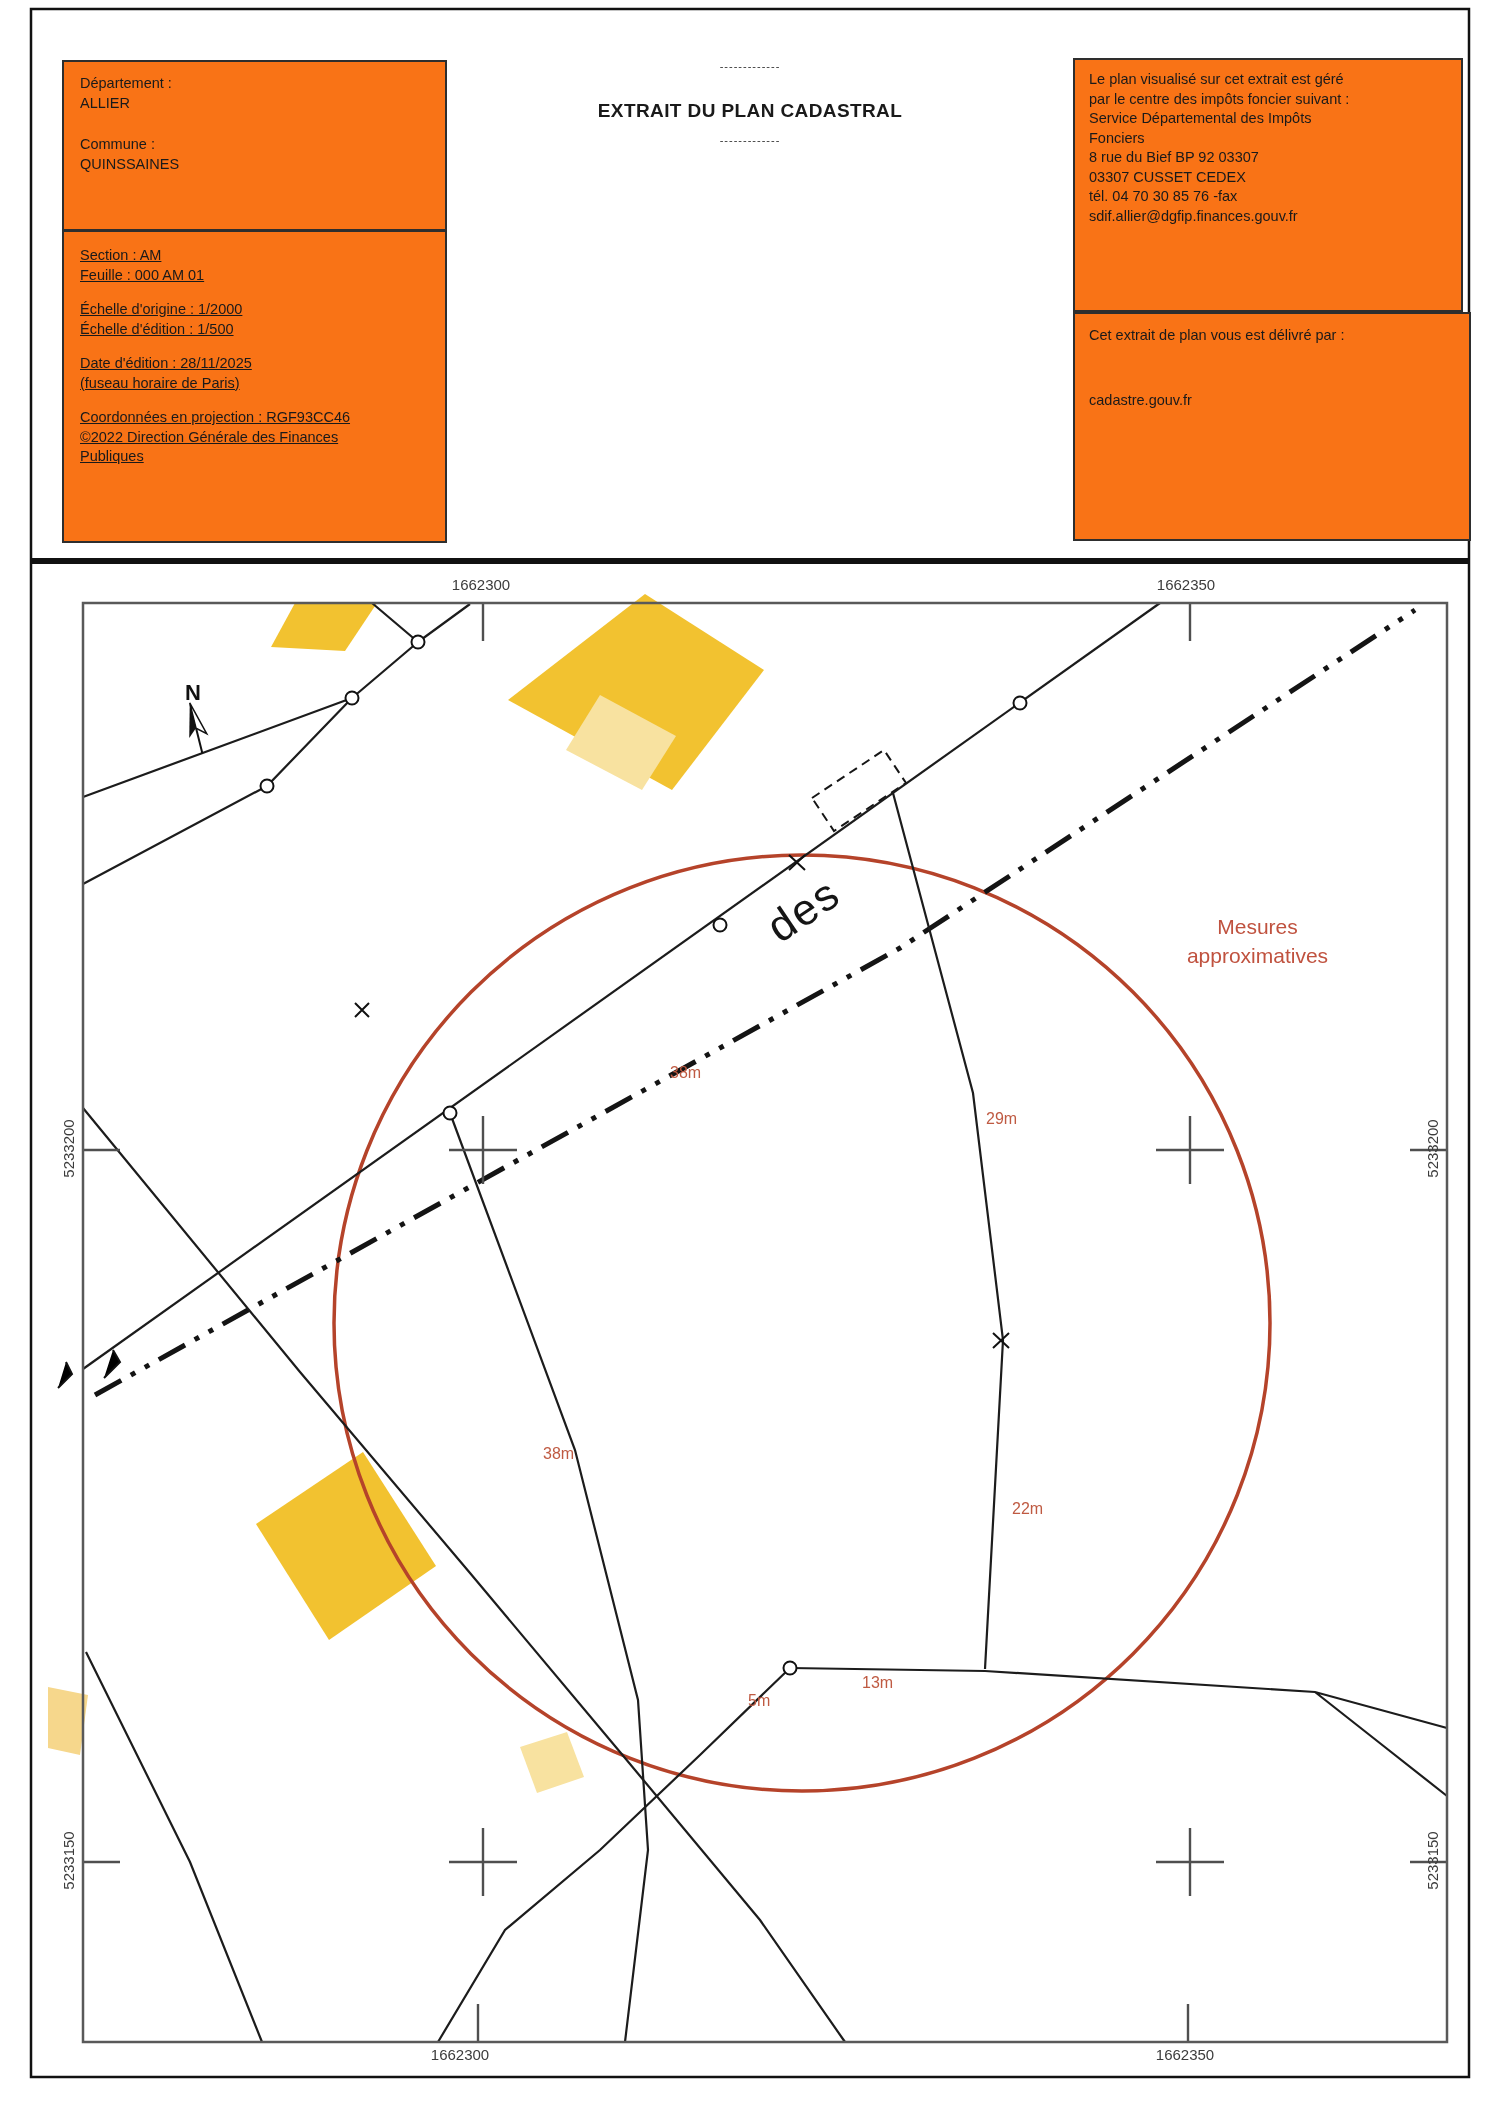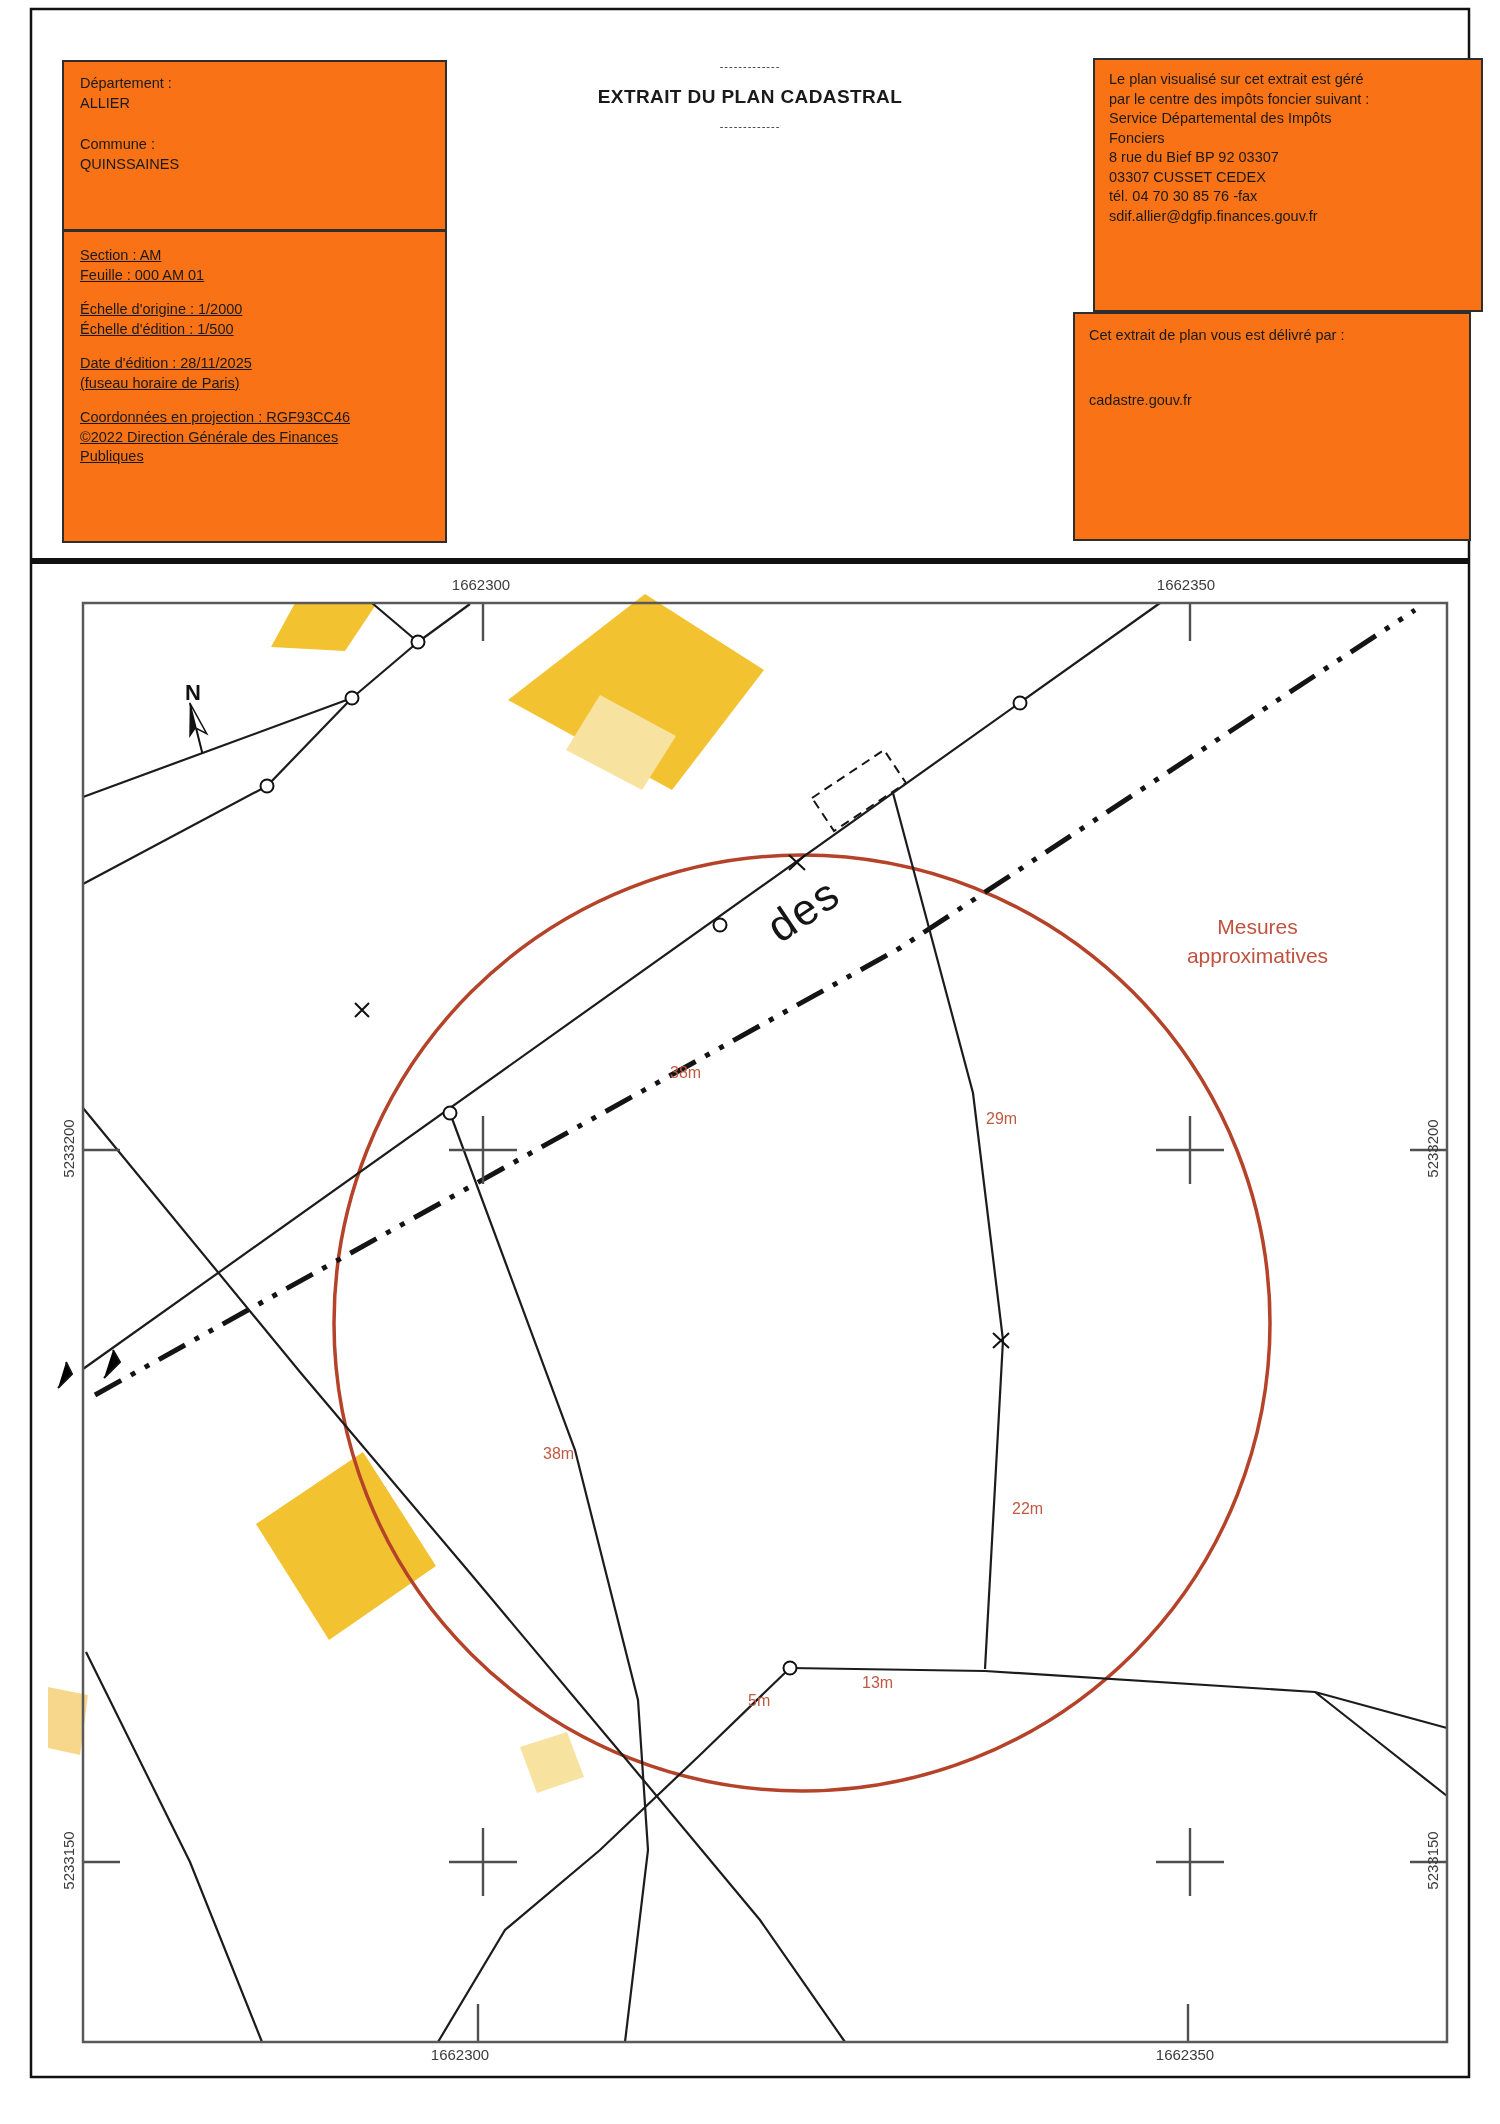--- a/index.html
+++ b/index.html
@@ -97,37 +97,37 @@
 
   <div class="box" style="left:62px;top:60px;width:365px;height:155px;padding:12px 0 0 16px;">
     <div class="bline">Département :</div>
     <div class="bline">ALLIER</div>
     <div class="bline gap" style="margin-top:22px;">Commune :</div>
     <div class="bline">QUINSSAINES</div>
   </div>
 
   <div class="abs" style="left:440px;top:48px;width:620px;">
     <div class="dashes" style="margin-top:12px;">-------------</div>
-    <div class="title2" style="margin-top:14px;">EXTRAIT DU PLAN CADASTRAL</div>
+    <div class="title2" style="margin-top:28px;">EXTRAIT DU PLAN CADASTRAL</div>
     <div class="dashes" style="margin-top:12px;">-------------</div>
   </div>
 
   <div class="box" style="left:62px;top:230px;width:365px;height:295px;padding:14px 0 0 16px;text-decoration:underline;">
     <div class="bline">Section : AM</div>
     <div class="bline">Feuille : 000 AM 01</div>
     <div class="bline gap">Échelle d'origine : 1/2000</div>
     <div class="bline">Échelle d'édition : 1/500</div>
     <div class="bline gap">Date d'édition : 28/11/2025</div>
     <div class="bline">(fuseau horaire de Paris)</div>
     <div class="bline gap">Coordonnées en projection : RGF93CC46</div>
     <div class="bline">©2022 Direction Générale des Finances</div>
     <div class="bline">Publiques</div>
   </div>
 
-  <div class="box" style="left:1073px;top:58px;width:372px;height:240px;padding:10px 0 0 14px;margin-left:20px;">
+  <div class="box" style="left:1073px;top:58px;width:372px;height:240px;padding:10px 0 0 14px;">
     <div class="bline">Le plan visualisé sur cet extrait est géré</div>
     <div class="bline">par le centre des impôts foncier suivant :</div>
     <div class="bline">Service Départemental des Impôts</div>
     <div class="bline">Fonciers</div>
     <div class="bline">8 rue du Bief BP 92 03307</div>
     <div class="bline">03307 CUSSET CEDEX</div>
     <div class="bline">tél. 04 70 30 85 76 -fax</div>
     <div class="bline">sdif.allier@dgfip.finances.gouv.fr</div>
   </div>
 

